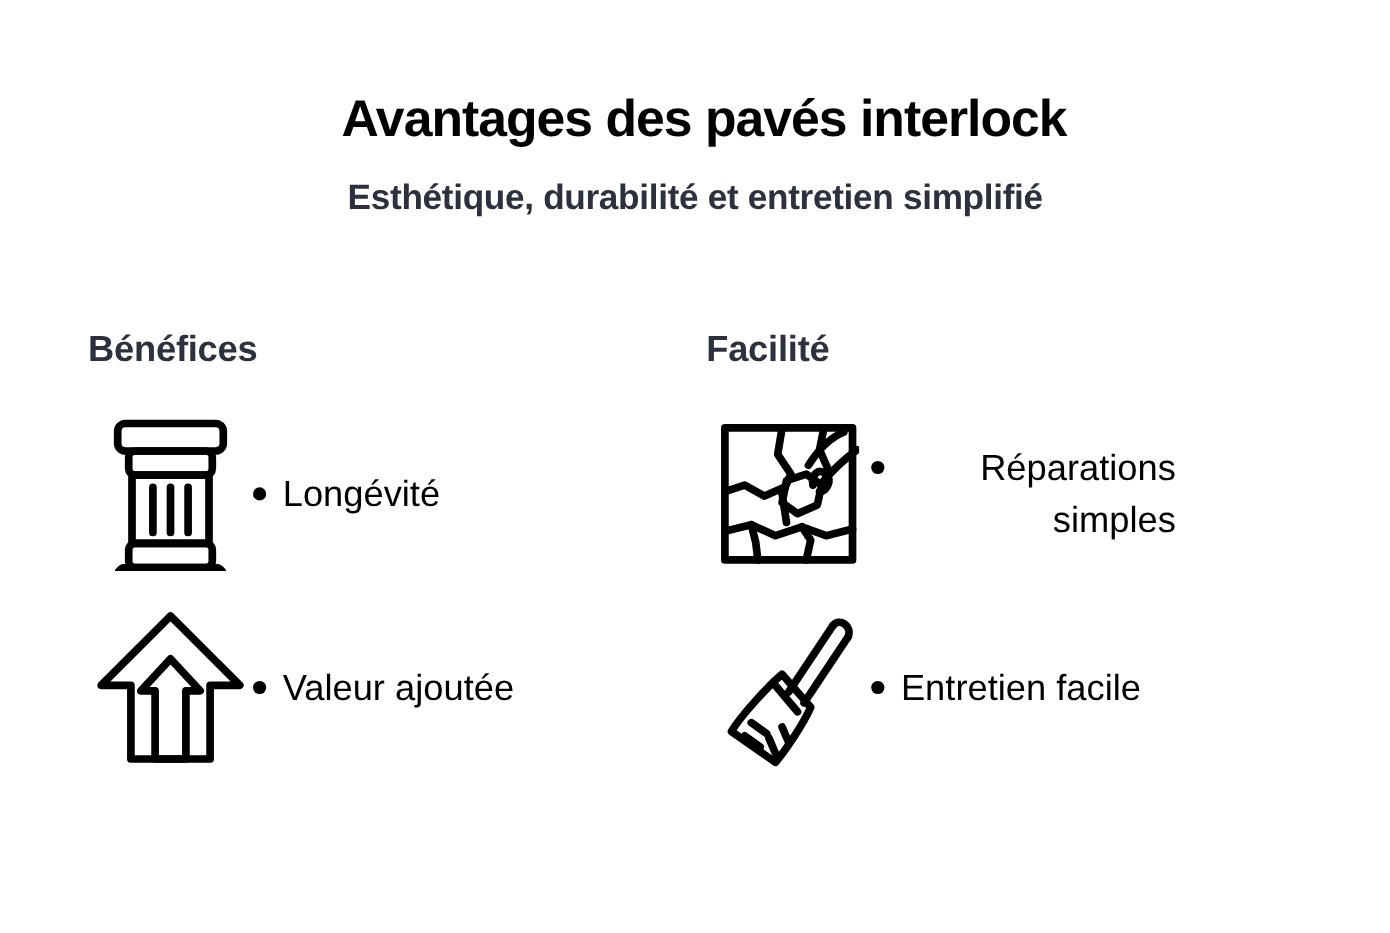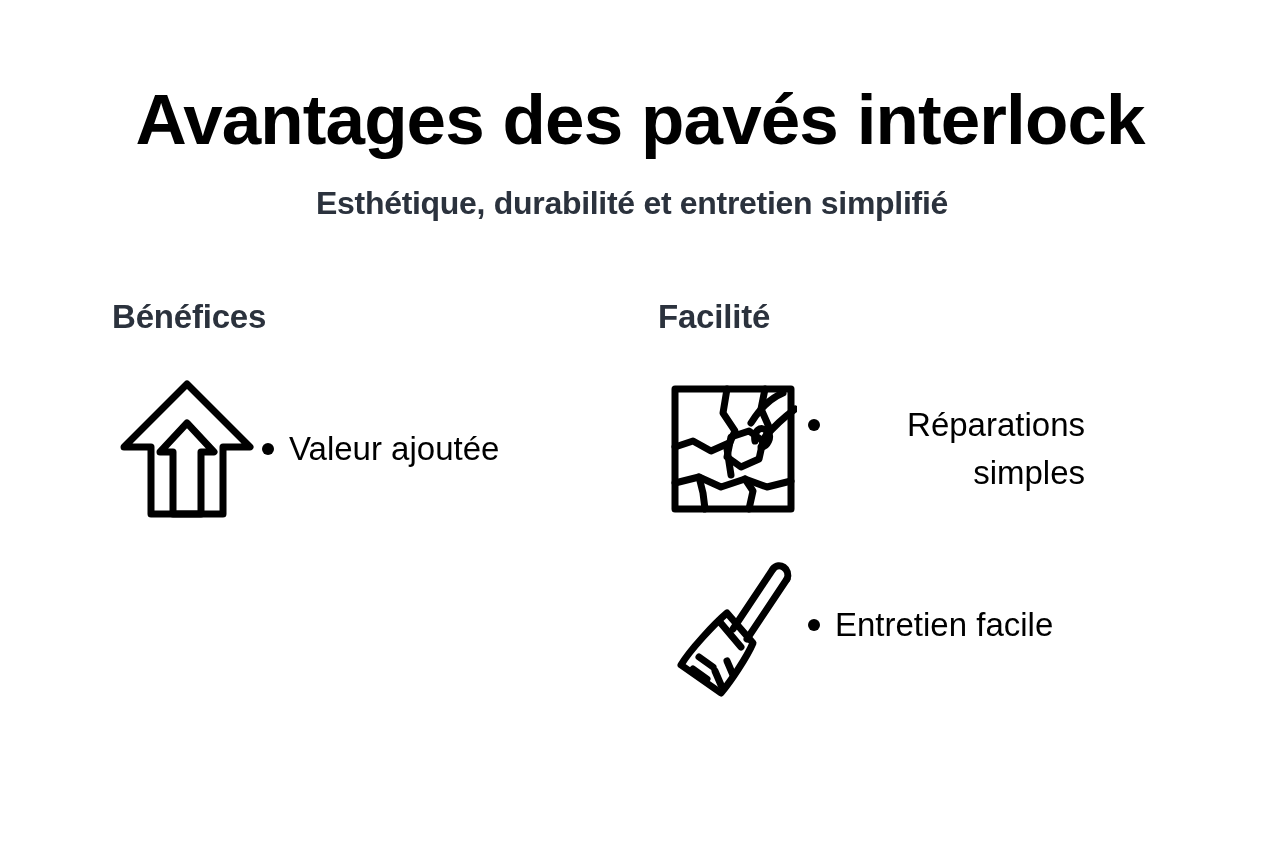--- a/index.html
+++ b/index.html
@@ -24,21 +24,21 @@
   
   .header {
     position: absolute;
     top: 84px;
     left: 0;
     width: 100%;
     text-align: center;
   }
   .slide-title {
     margin: 0;
-    font-size: 71px;
+    font-size: 47px;
     line-height: 1.0;
     font-weight: 700;
     letter-spacing: -0.9px;
     color: #000000;
     font-family: "Liberation Sans", sans-serif;
     padding-left: 16px;
   }
   .slide-subtitle {
     margin: 32px 0 0 0;
     font-size: 32px;
@@ -50,21 +50,21 @@
   }
 
   
   .columns {
     position: absolute;
     top: 300px;
     left: 0;
     width: 100%;
     display: flex;
     box-sizing: border-box;
-    padding: 0 60px 0 112px;
+    padding: 0 60px 0 80px;
   }
   .column {
     width: 585px;
     box-sizing: border-box;
   }
   .column.right {
     padding-left: 0px;
     margin-left: 0px;
   }
   .column-heading {
@@ -126,20 +126,44 @@
   <div class="header">
     <h1 class="slide-title">Avantages des pavés interlock</h1>
     <p class="slide-subtitle">Esthétique, durabilité et entretien simplifié</p>
   </div>
 
   <div class="columns">
 
     <div class="column left">
       <h2 class="column-heading">Bénéfices</h2>
 
+      <div class="item-row">
+        <div class="item-icon">
+          <svg width="126" height="140" viewBox="0 0 126 140" fill="none" stroke="#000000" stroke-width="7" stroke-linecap="round" stroke-linejoin="round">
+
+            <rect x="15" y="6" width="96" height="25" rx="7"></rect>
+
+            <rect x="25" y="31" width="76" height="22" rx="6"></rect>
+
+            <rect x="28" y="53" width="70" height="62" rx="2"></rect>
+
+            <line x1="47" y1="64" x2="47" y2="105"></line>
+            <line x1="63" y1="64" x2="63" y2="105"></line>
+            <line x1="79" y1="64" x2="79" y2="105"></line>
+
+            <rect x="25" y="115" width="76" height="22" rx="6"></rect>
+
+            <rect x="15" y="137" width="96" height="25" rx="7"></rect>
+          </svg>
+        </div>
+        <div class="item-text">
+          <span class="bullet-dot"></span>
+          <span class="bullet-label">Longévité</span>
+        </div>
+      </div>
 
       <div class="item-row">
         <div class="item-icon">
           <svg width="140" height="146" viewBox="0 0 140 146" fill="none" stroke="#000000" stroke-width="7" stroke-linecap="round" stroke-linejoin="round">
 
             <path d="M70 8 L133 71 L106 71 L106 138 L34 138 L34 71 L7 71 Z"></path>
 
             <path d="M70 47 L97 76 L84 76 L84 138 L56 138 L56 76 L43 76 Z"></path>
           </svg>
         </div>

